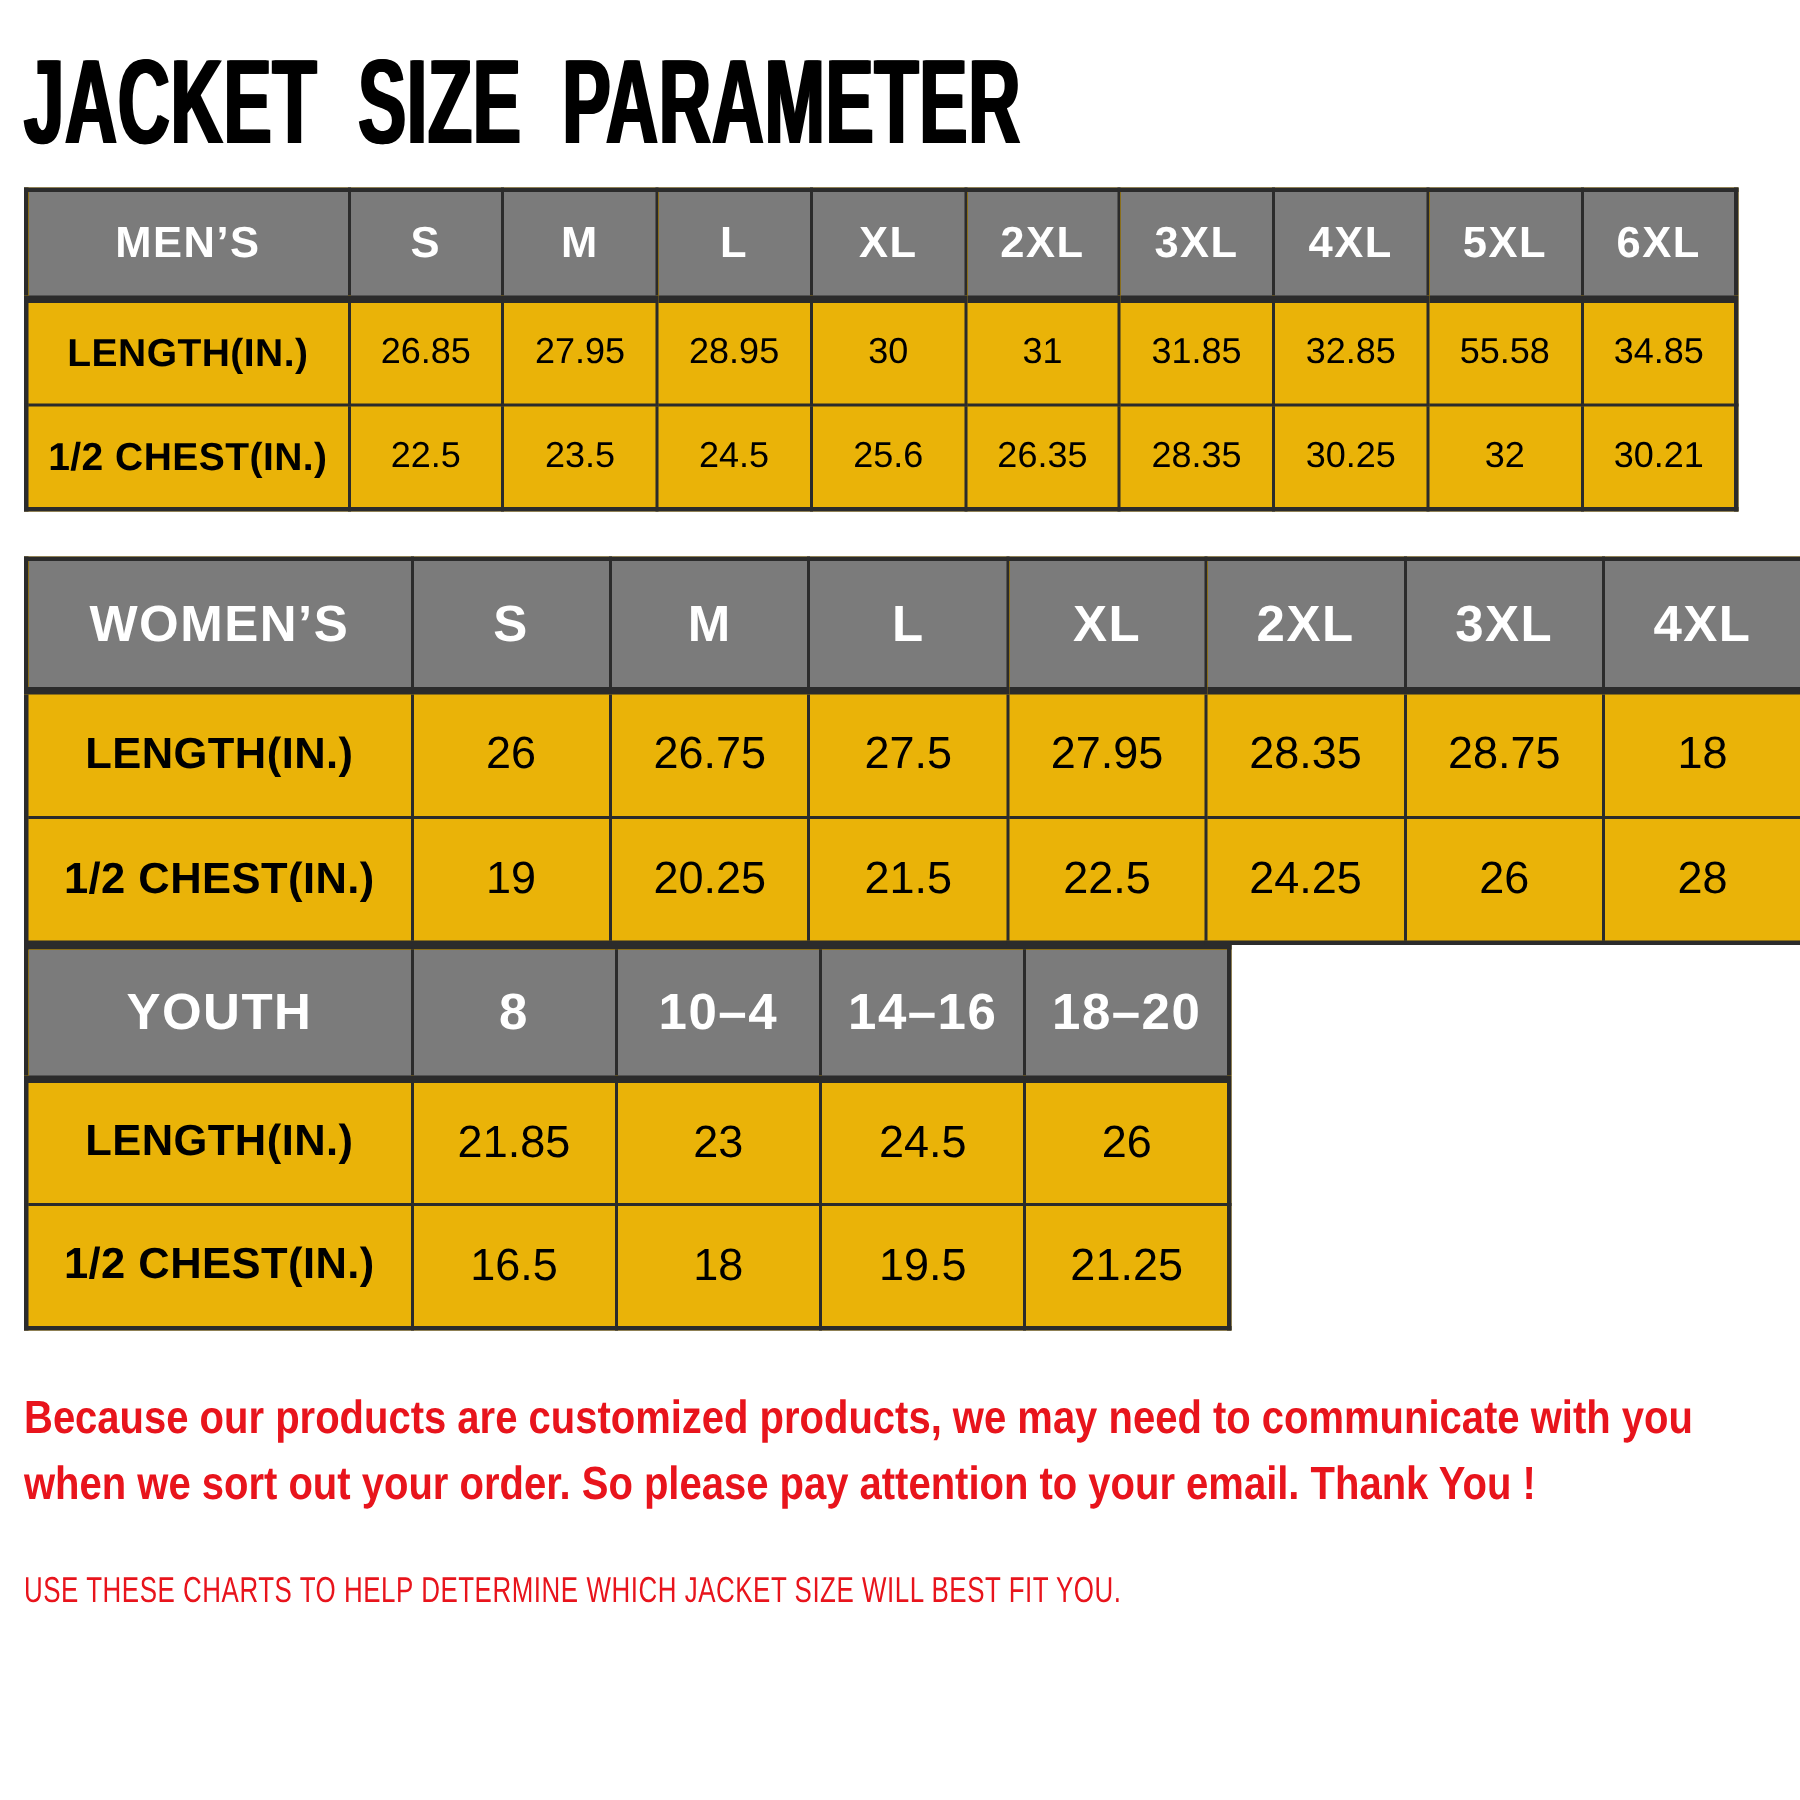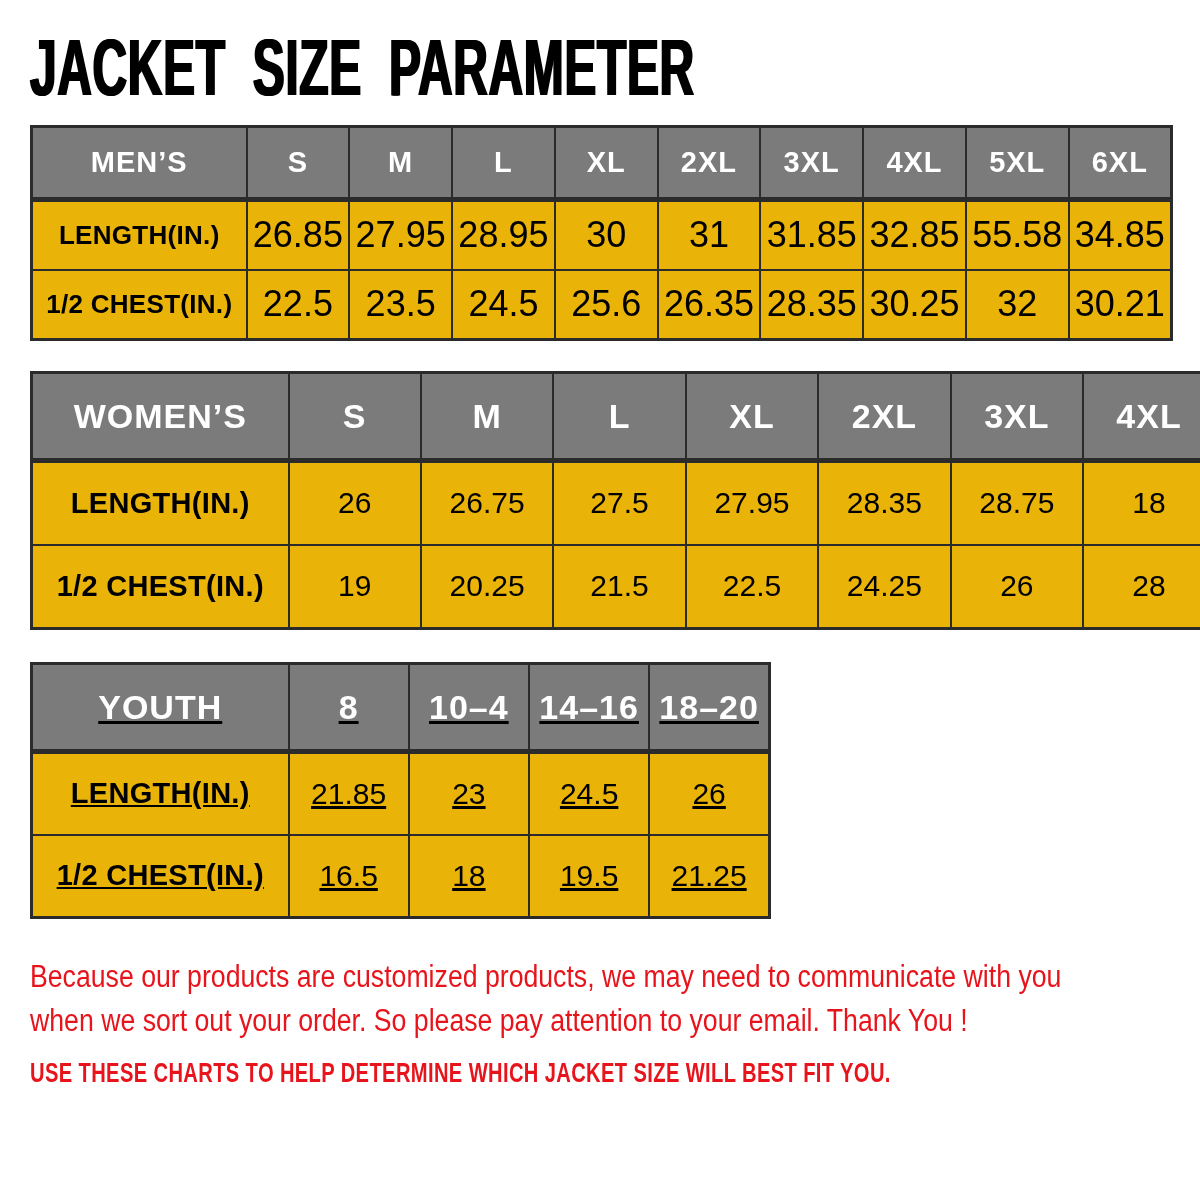--- a/index.html
+++ b/index.html
@@ -9,21 +9,21 @@
     --ink:#000000;
   }
   *{margin:0;padding:0;box-sizing:border-box;}
   html,body{background:#ffffff;}
   body{
     width:1200px;height:1200px;
     font-family:"Liberation Sans", sans-serif;
     color:var(--ink);
     overflow:hidden;
   }
-  .page{padding:28px 0 0 30px;}
+  .page{padding:28px 0 0 16px;}
 
   
   .title{
     display:inline-block;
     font-size:80px;
     font-weight:700;
     line-height:80px;
     letter-spacing:1px;
     word-spacing:22px;
     white-space:nowrap;
@@ -67,55 +67,55 @@
     color:#ffffff;
     font-weight:700;
     letter-spacing:1px;
     border-bottom:5px solid var(--line);
   }
   .tbl td.lbl{font-weight:700;letter-spacing:0.3px;}
 
   .t-men{width:1143px;margin-top:17px;}
   .t-men col.c0{width:215px;}
   .t-men thead th{height:73px;font-size:29px;}
-  .t-men td{height:70px;font-size:36px;}
+  .t-men td{height:70px;font-size:24px;}
   .t-men td.lbl{font-size:26px;}
 
   .t-women{width:1187px;margin-top:30px;}
   .t-women col.c0{width:257px;}
   .t-women thead th{height:88px;font-size:34px;}
   .t-women td{height:84px;font-size:30px;}
   .t-women td.lbl{font-size:29px;}
 
-  .t-youth{width:741px;margin-top:32px;text-decoration:underline;}
+  .t-youth{width:805px;}
   .t-youth col.c0{width:257px;}
   .t-youth thead th{height:88px;font-size:34px;}
   .t-youth td{height:83px;font-size:30px;}
   .t-youth td.lbl{font-size:29px;}
 
   
   .footer-para{
     margin-top:36px;
     color:var(--red);
     font-size:31px;
     line-height:44px;
+    font-weight:700;
+  }
+  .footer-para .cond{
+    display:inline-block;
+    transform:scaleX(0.86);
+    transform-origin:left center;
+    white-space:nowrap;
+  }
+  .footer-instruction{
+    margin-top:30px;
+    color:var(--red);
+    font-size:24px;
+    line-height:40px;
     font-weight:400;
-  }
-  .footer-para .cond{
-    display:inline-block;
-    transform:scaleX(0.86);
-    transform-origin:left center;
-    white-space:nowrap;
-  }
-  .footer-instruction{
-    margin-top:10px;
-    color:var(--red);
-    font-size:28px;
-    line-height:40px;
-    font-weight:700;
   }
   .footer-instruction .cond{
     display:inline-block;
     transform:scaleX(0.72);
     transform-origin:left center;
     white-space:nowrap;
     letter-spacing:0.5px;
   }
 </style>
 </head>

